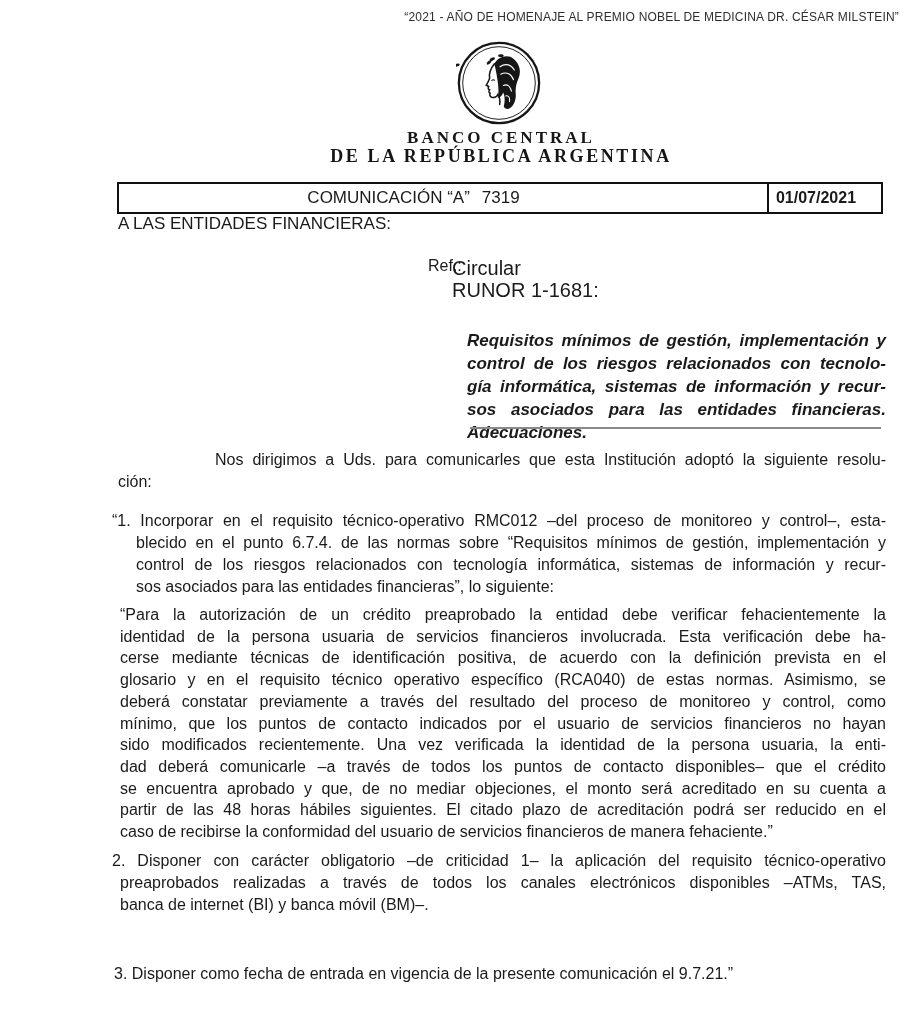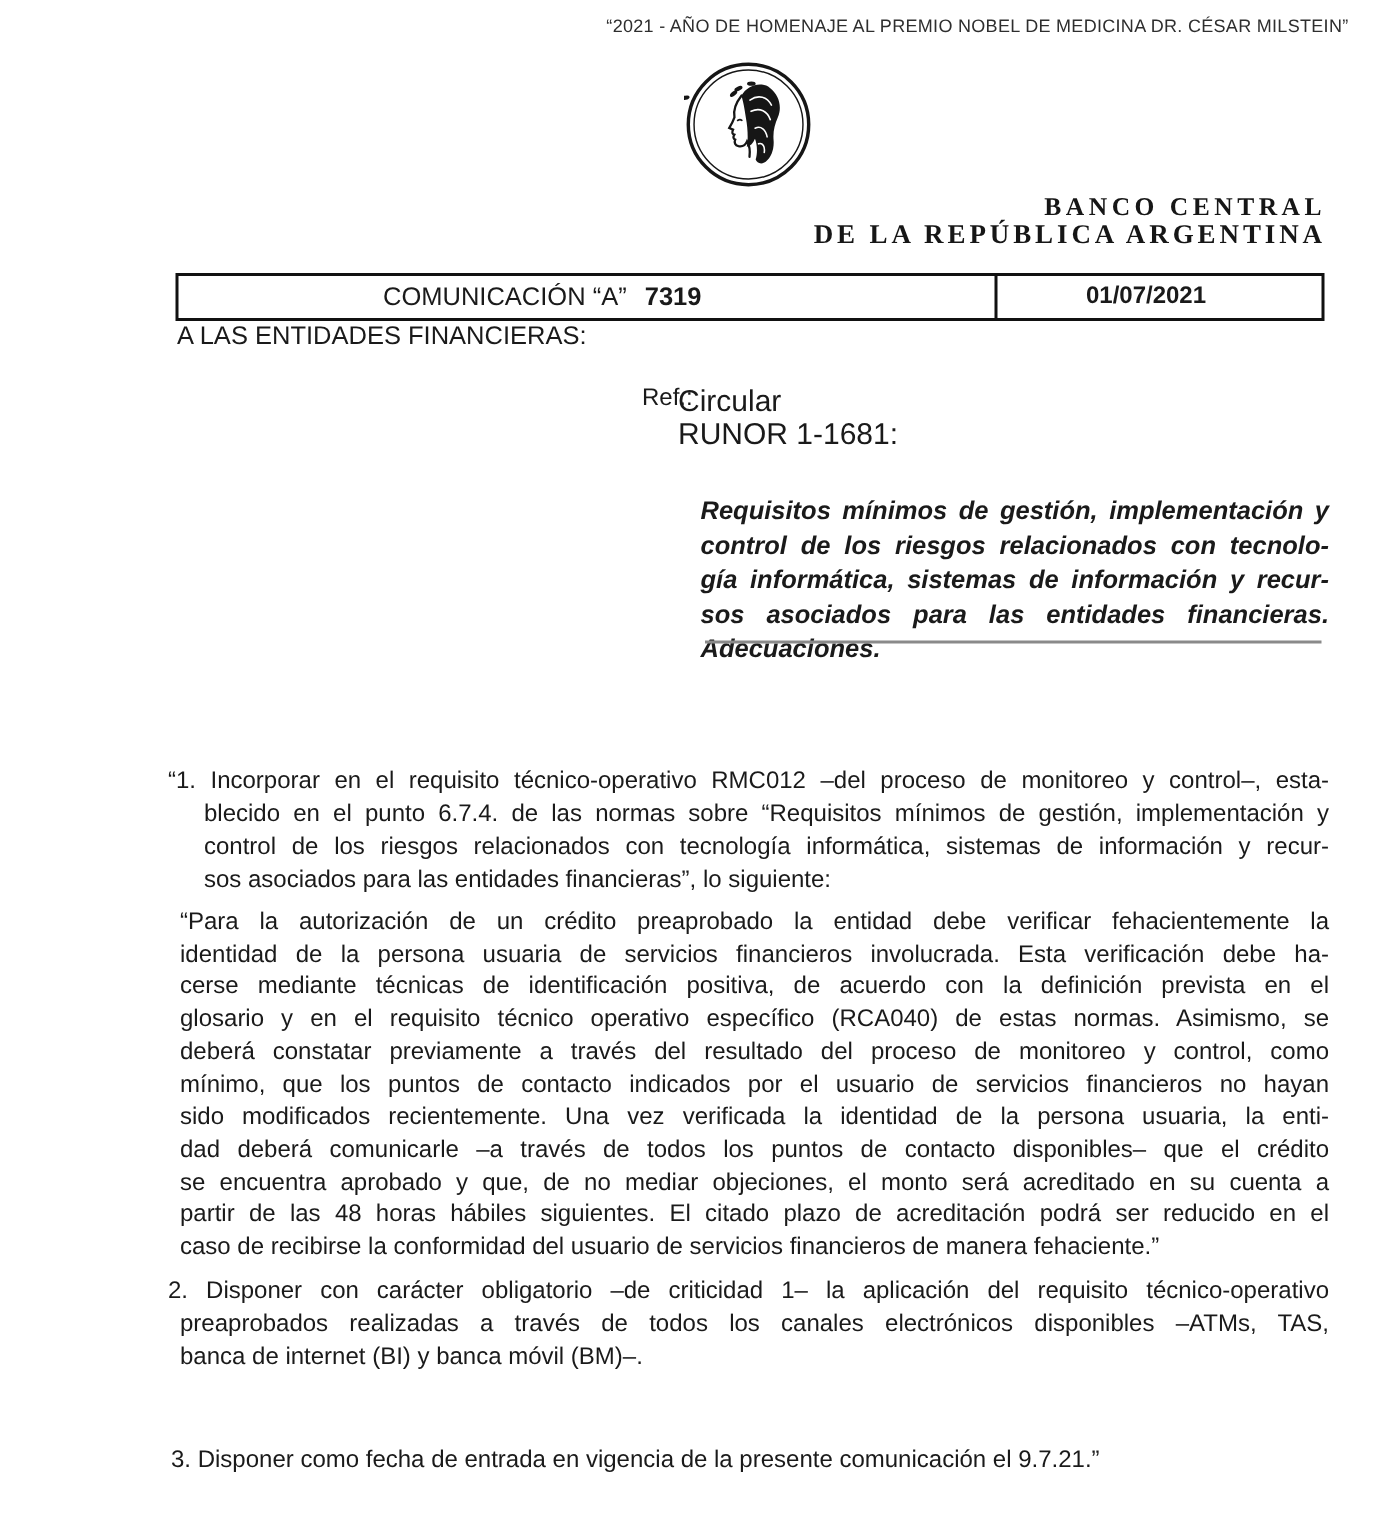--- a/index.html
+++ b/index.html
@@ -9,30 +9,30 @@
   }
   
   .tline{text-align:justify;text-align-last:justify;}
   .tline.last{text-align-last:left;}
   .left-lines .tline{text-align:left;text-align-last:left;}
 
   .motto{position:absolute;top:10px;right:23px;font-size:12px;color:#2e2e2e;letter-spacing:.2px;text-align:right;}
 
   .seal{position:absolute;left:456px;top:40px;width:86px;height:86px;}
 
-  .bank-line{position:absolute;left:118px;width:766px;text-align:right;
+  .bank-line{position:absolute;left:118px;width:766px;text-align:center;
     font-family:"Liberation Serif",serif;font-weight:600;color:#161616;}
   .bank1{top:128px;font-size:17px;letter-spacing:3px;}
   .bank2{top:146px;font-size:18px;letter-spacing:2.6px;}
 
   .combox{position:absolute;left:117px;top:182px;width:766px;height:32px;
     border:2px solid #111;box-sizing:border-box;display:flex;align-items:center;background:#fff;}
-  .com-left{width:546px;box-sizing:border-box;border-right:2px solid #111;height:100%;
+  .com-left{width:650px;box-sizing:border-box;border-right:2px solid #111;height:100%;
     display:flex;align-items:center;justify-content:center;padding-right:59px;font-size:17px;}
-  .comnum{font-weight:bold;margin-left:12px;}
+  .comnum{font-weight:normal;margin-left:12px;}
   .com-date{flex:1;height:100%;display:flex;align-items:center;justify-content:center;
     font-weight:bold;font-size:16px;padding-right:18px;box-sizing:border-box;}
 
   .addressee{position:absolute;left:118px;top:214px;font-size:17px;}
 
   .ref-label{position:absolute;left:428px;top:257px;font-size:16px;}
   .ref-lines{position:absolute;left:452px;top:257px;font-size:20px;line-height:22px;}
 
   .ref-subject{position:absolute;left:467px;top:329px;width:419px;
     font-size:17px;line-height:23px;font-weight:bold;font-style:italic;}
@@ -107,20 +107,24 @@
 
   <div class="ref-subject">
       <div class="tline">Requisitos mínimos de gestión, implementación y</div>
       <div class="tline">control de los riesgos relacionados con tecnolo-</div>
       <div class="tline">gía informática, sistemas de información y recur-</div>
       <div class="tline">sos asociados para las entidades financieras.</div>
       <div class="tline last">Adecuaciones.</div>
     </div>
   <div class="subject-rule"></div>
 
+  <div class="para intro">
+      <div class="tline">Nos dirigimos a Uds. para comunicarles que esta Institución adoptó la siguiente resolu-</div>
+      <div class="tline last">ción:</div>
+    </div>
   <div class="para item1 hang24">
       <div class="tline">“1. Incorporar en el requisito técnico-operativo RMC012 –del proceso de monitoreo y control–, esta-</div>
       <div class="tline">blecido en el punto 6.7.4. de las normas sobre “Requisitos mínimos de gestión, implementación y</div>
       <div class="tline">control de los riesgos relacionados con tecnología informática, sistemas de información y recur-</div>
       <div class="tline last">sos asociados para las entidades financieras”, lo siguiente:</div>
     </div>
   <div class="para quote">
       <div class="tline">“Para la autorización de un crédito preaprobado la entidad debe verificar fehacientemente la</div>
       <div class="tline">identidad de la persona usuaria de servicios financieros involucrada. Esta verificación debe ha-</div>
       <div class="tline">cerse mediante técnicas de identificación positiva, de acuerdo con la definición prevista en el</div>

